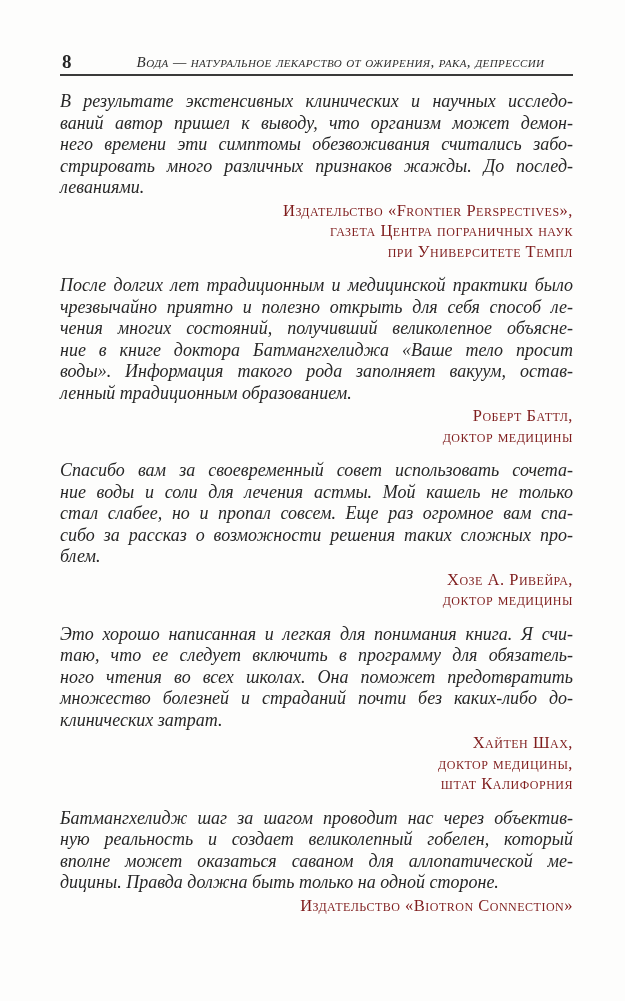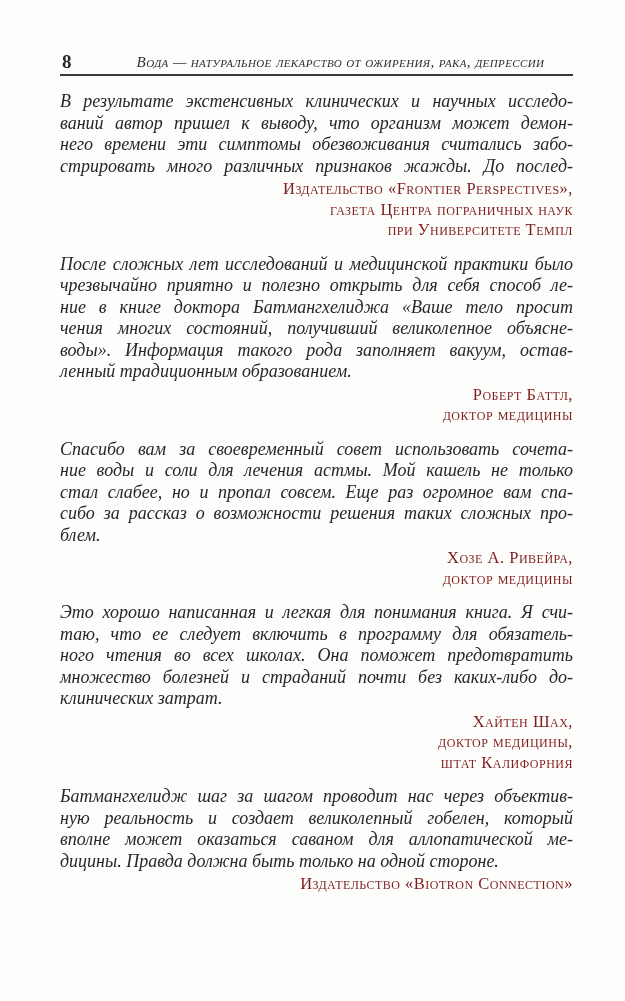--- a/index.html
+++ b/index.html
@@ -79,33 +79,34 @@
     <div class="page-num">8</div>
     <div class="running-title">Вода — натуральное лекарство от ожирения, рака, депрессии</div>
   </div>
   <div class="content">
       <div class="testimonial">
         <div class="quote">
           <div class="qline">В результате экстенсивных клинических и научных исследо-</div>
           <div class="qline">ваний автор пришел к выводу, что организм может демон-</div>
           <div class="qline">него времени эти симптомы обезвоживания считались забо-</div>
           <div class="qline">стрировать много различных признаков жажды. До послед-</div>
+          <div class="qline final">леваниями.</div>
         </div>
         <div class="attr">
           <div class="aline">Издательство «Frontier Perspectives»,</div>
           <div class="aline">газета Центра пограничных наук</div>
           <div class="aline">при Университете Темпл</div>
         </div>
       </div>
       <div class="testimonial">
         <div class="quote">
-          <div class="qline">После сложных лет исследований и медицинской практики было</div>
+          <div class="qline">После долгих лет традиционным и медицинской практики было</div>
           <div class="qline">чрезвычайно приятно и полезно открыть для себя способ ле-</div>
+          <div class="qline">чения многих состояний, получивший великолепное объясне-</div>
           <div class="qline">ние в книге доктора Батмангхелиджа «Ваше тело просит</div>
-          <div class="qline">чения многих состояний, получивший великолепное объясне-</div>
           <div class="qline">воды». Информация такого рода заполняет вакуум, остав-</div>
           <div class="qline final">ленный традиционным образованием.</div>
         </div>
         <div class="attr">
           <div class="aline">Роберт Баттл,</div>
           <div class="aline">доктор медицины</div>
         </div>
       </div>
       <div class="testimonial">
         <div class="quote">

